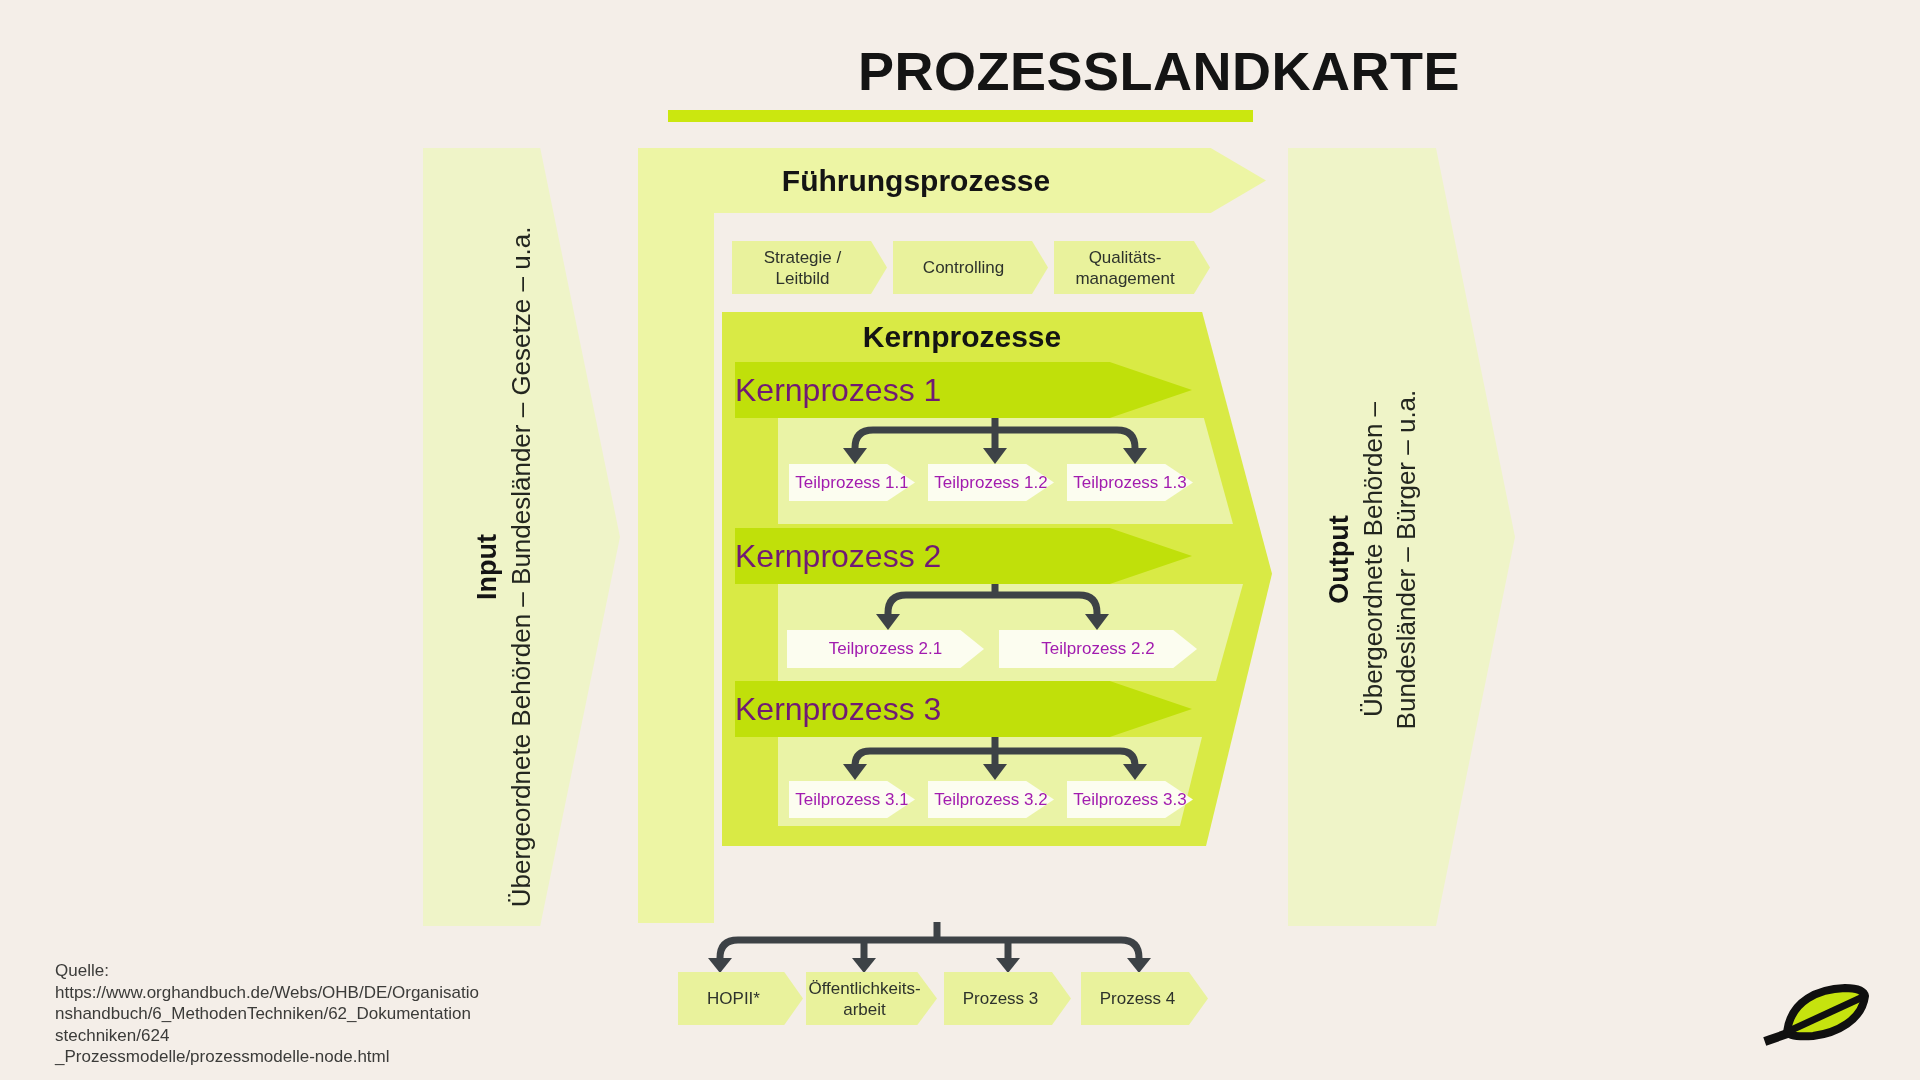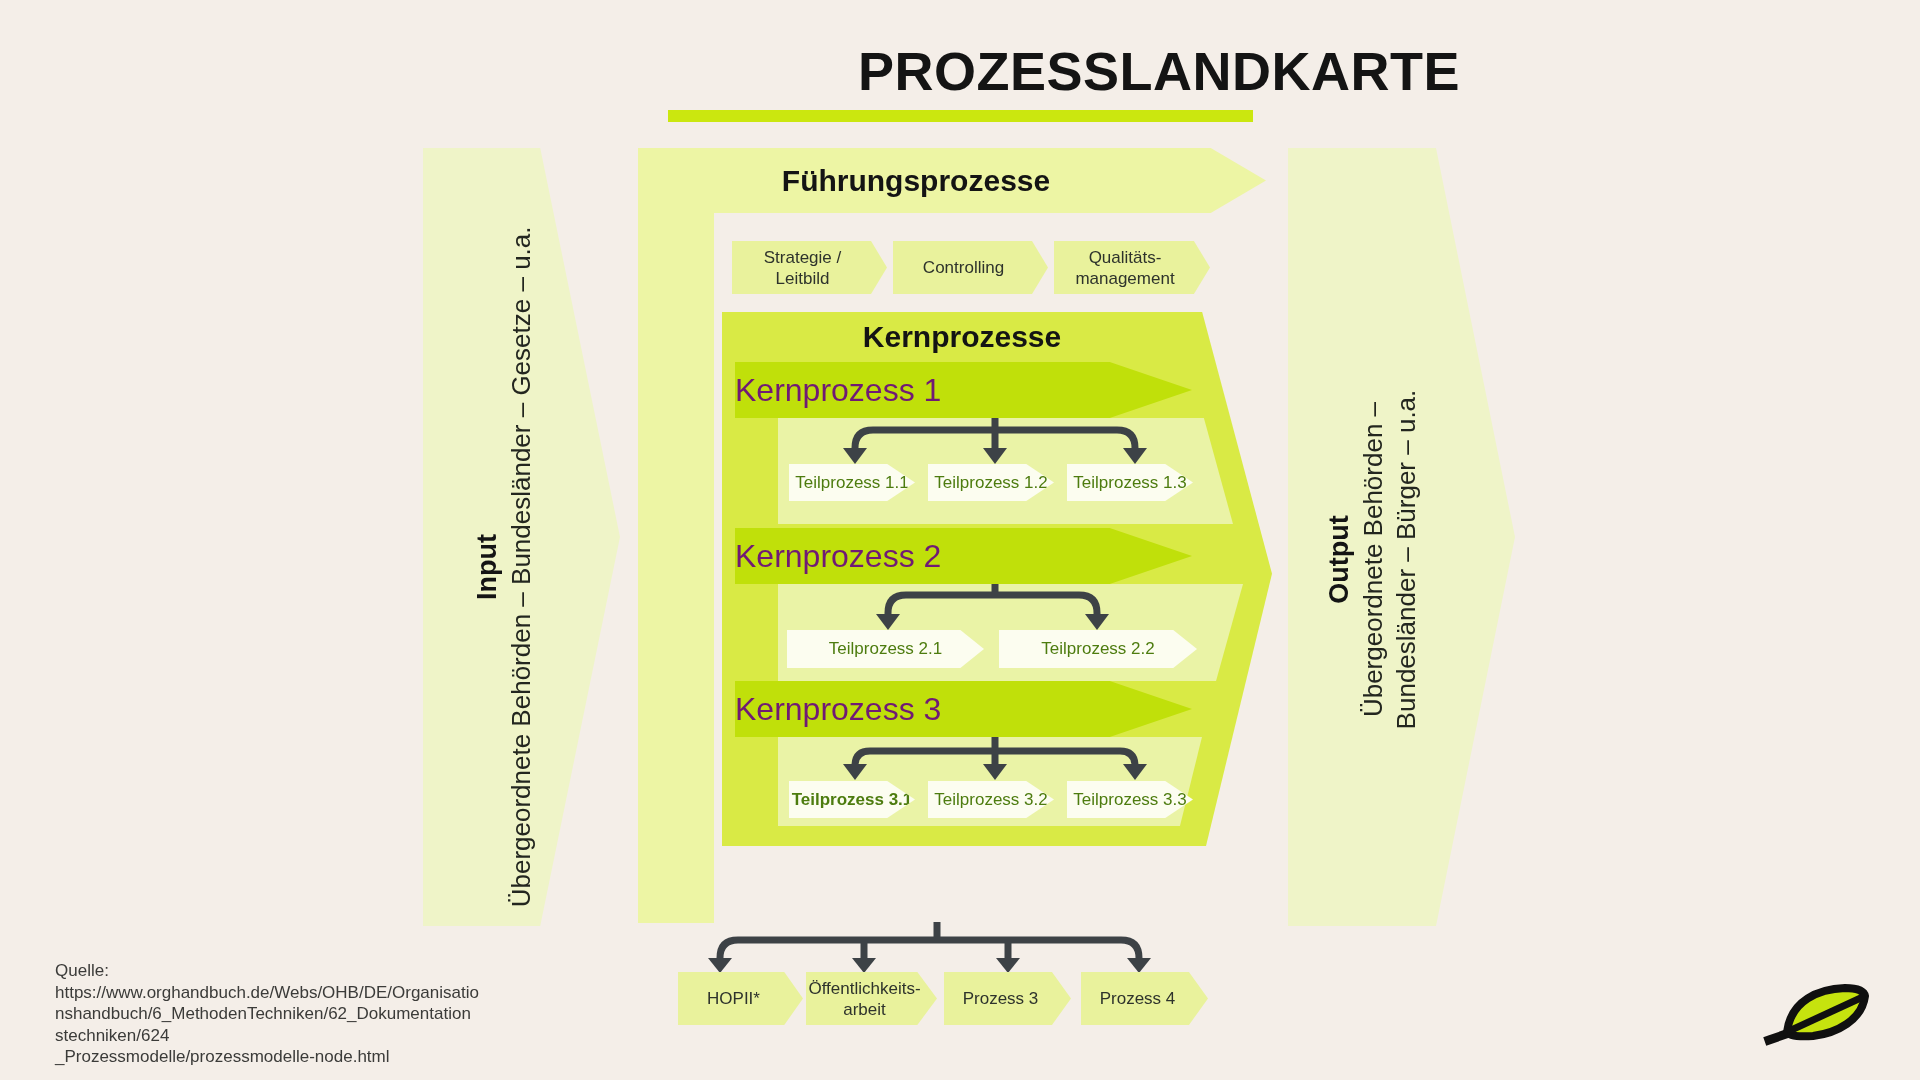--- a/index.html
+++ b/index.html
@@ -33,21 +33,21 @@
   
   .kernbox{left:722px;top:312px;width:550px;height:534px;background:#d9ea45;
            clip-path:polygon(0 0,87.3% 0,100% 49%,88% 100%,0 100%);}
   .ktitle{top:8px;left:0;width:480px;text-align:center;font-weight:700;font-size:30px;color:#141414;}
   .kp{left:13px;width:457px;height:56px;background:#c0e00a;
       clip-path:polygon(0 0,82% 0,100% 50%,82% 100%,0 100%);
       display:flex;align-items:center;justify-content:flex-start;font-size:32px;color:#701a75;}
   .iband{left:56px;background:#eaf3a6;}
   .warrow{position:absolute;height:37px;background:#fcfdf0;
           clip-path:polygon(0 0,78% 0,100% 50%,78% 100%,0 100%);
-          display:flex;align-items:center;justify-content:center;font-size:17px;color:#4d7c0f;}
+          display:flex;align-items:center;justify-content:center;font-size:17px;color:#a21caf;}
   .warrow.wide{clip-path:polygon(0 0,88% 0,100% 50%,88% 100%,0 100%);}
   svg{position:absolute;display:block;}
 
   .quelle{left:55px;top:936px;width:430px;font-size:17px;line-height:21.5px;color:#3b3b39;margin-top:24px;}
 </style>
 </head>
 <body>
 
 <div class="stage">
 
@@ -142,21 +142,21 @@
       <span>Teilprozess 1.3</span>
       </div>
 
     <div class="warrow wide" style="left:65px;top:318px;width:197px;height:38px;justify-content:center;">
       <span>Teilprozess 2.1</span>
       </div>
     <div class="warrow wide" style="left:277px;top:318px;width:198px;height:38px;">
       <span>Teilprozess 2.2</span>
       </div>
 
-    <div class="warrow" style="left:67px;top:469px;width:126px;font-weight:bold;">
+    <div class="warrow" style="left:67px;top:469px;width:126px;">
       <span>Teilprozess 3.1</span>
       </div>
     <div class="warrow" style="left:206px;top:469px;width:126px;">
       <span>Teilprozess 3.2</span>
       </div>
     <div class="warrow" style="left:345px;top:469px;width:126px;">
       <span>Teilprozess 3.3</span>
       </div>
   </div>
 

